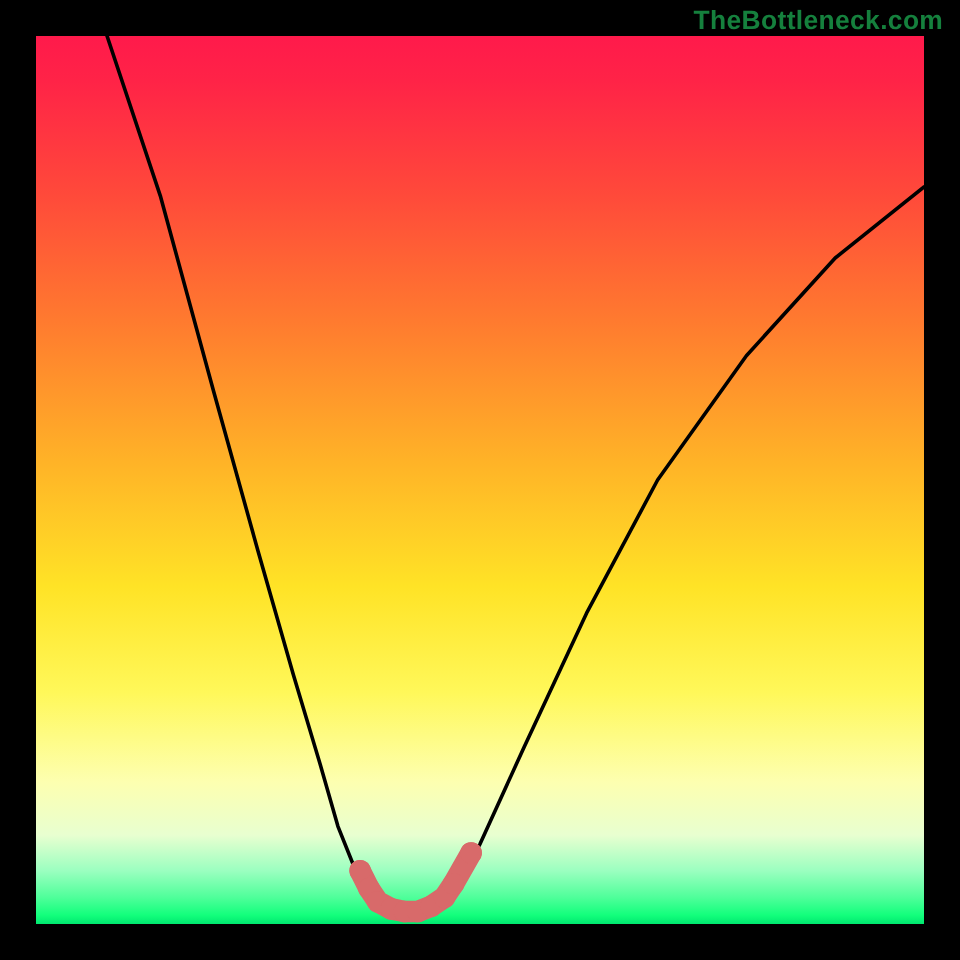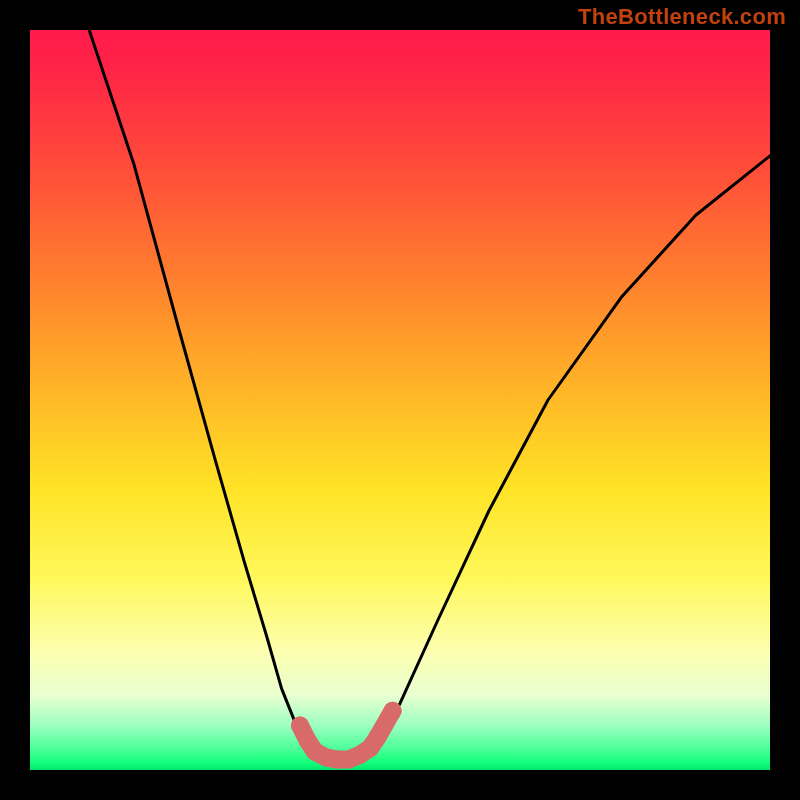--- a/index.html
+++ b/index.html
@@ -15,21 +15,21 @@
     top: 0;
     left: 0;
     width: 800px;
     height: 800px;
     background: #000;
   }
   .watermark {
     position: absolute;
     top: 4px;
     right: 14px;
-    color: #c2410c;
+    color: #15803d;
     font-size: 22px;
     font-weight: 600;
     letter-spacing: 0.3px;
     user-select: none;
   }
   .plot {
     position: absolute;
     top: 30px;
     left: 30px;
     width: 740px;

